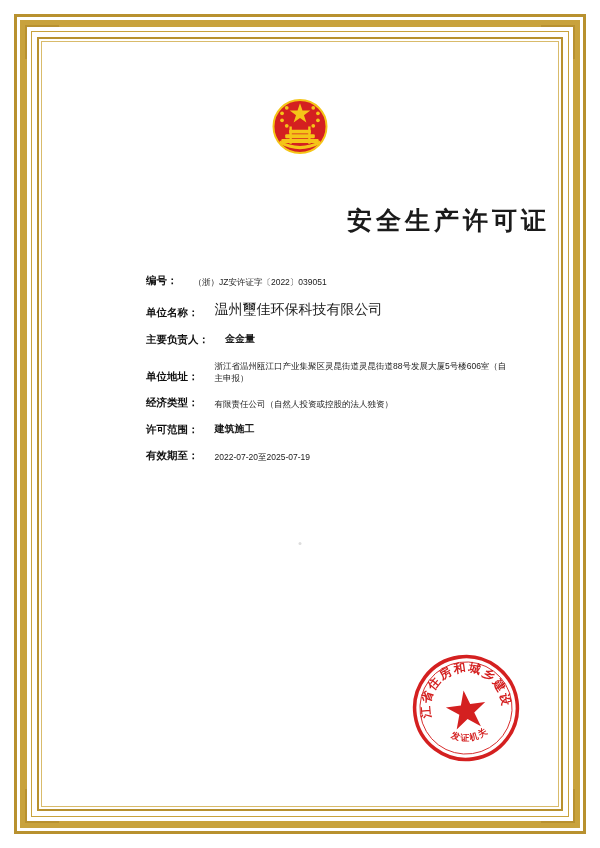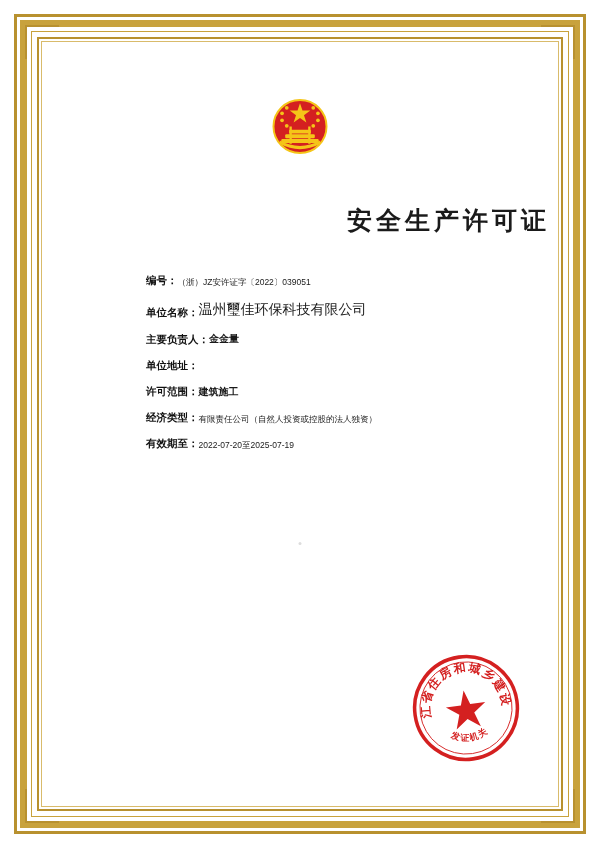--- a/index.html
+++ b/index.html
@@ -145,20 +145,21 @@
     white-space: nowrap;
     font-size: 10.5px;
     color: #111;
   }
   .field-value {
     flex: 1 1 auto;
     font-size: 8.5px;
     color: #1a1a1a;
     padding-top: 2px;
     word-break: break-all;
+    margin-left: 16px;
   }
   .field-value.big {
     font-size: 10px;
     font-weight: bold;
     padding-top: 0;
   }
   .field-value.mid {
     font-size: 14px;
     padding-top: 1px;
     font-family: Liberation Serif, serif;
@@ -266,30 +267,31 @@
         <span class="field-value mid">温州璽佳环保科技有限公司</span>
       </div>
 
       <div class="field-row">
         <span class="field-label">主要负责人：</span>
         <span class="field-value big">金金量</span>
       </div>
 
       <div class="field-row">
         <span class="field-label">单位地址：</span>
+        <span class="field-value">浙江省温州瓯江口产业集聚区灵昆街道灵昆街道88号发展大厦5号楼606室（自主申报）</span>
+      </div>
+
+      <div class="field-row">
+        <span class="field-label">经济类型：</span>
+        <span class="field-value">有限责任公司（自然人投资或控股的法人独资）</span>
       </div>
 
       <div class="field-row">
         <span class="field-label">许可范围：</span>
         <span class="field-value big">建筑施工</span>
-      </div>
-
-      <div class="field-row">
-        <span class="field-label">经济类型：</span>
-        <span class="field-value">有限责任公司（自然人投资或控股的法人独资）</span>
       </div>
 
 
       <div class="field-row">
         <span class="field-label">有效期至：</span>
         <span class="field-value">2022-07-20至2025-07-19</span>
       </div>
 
     </div>
 

